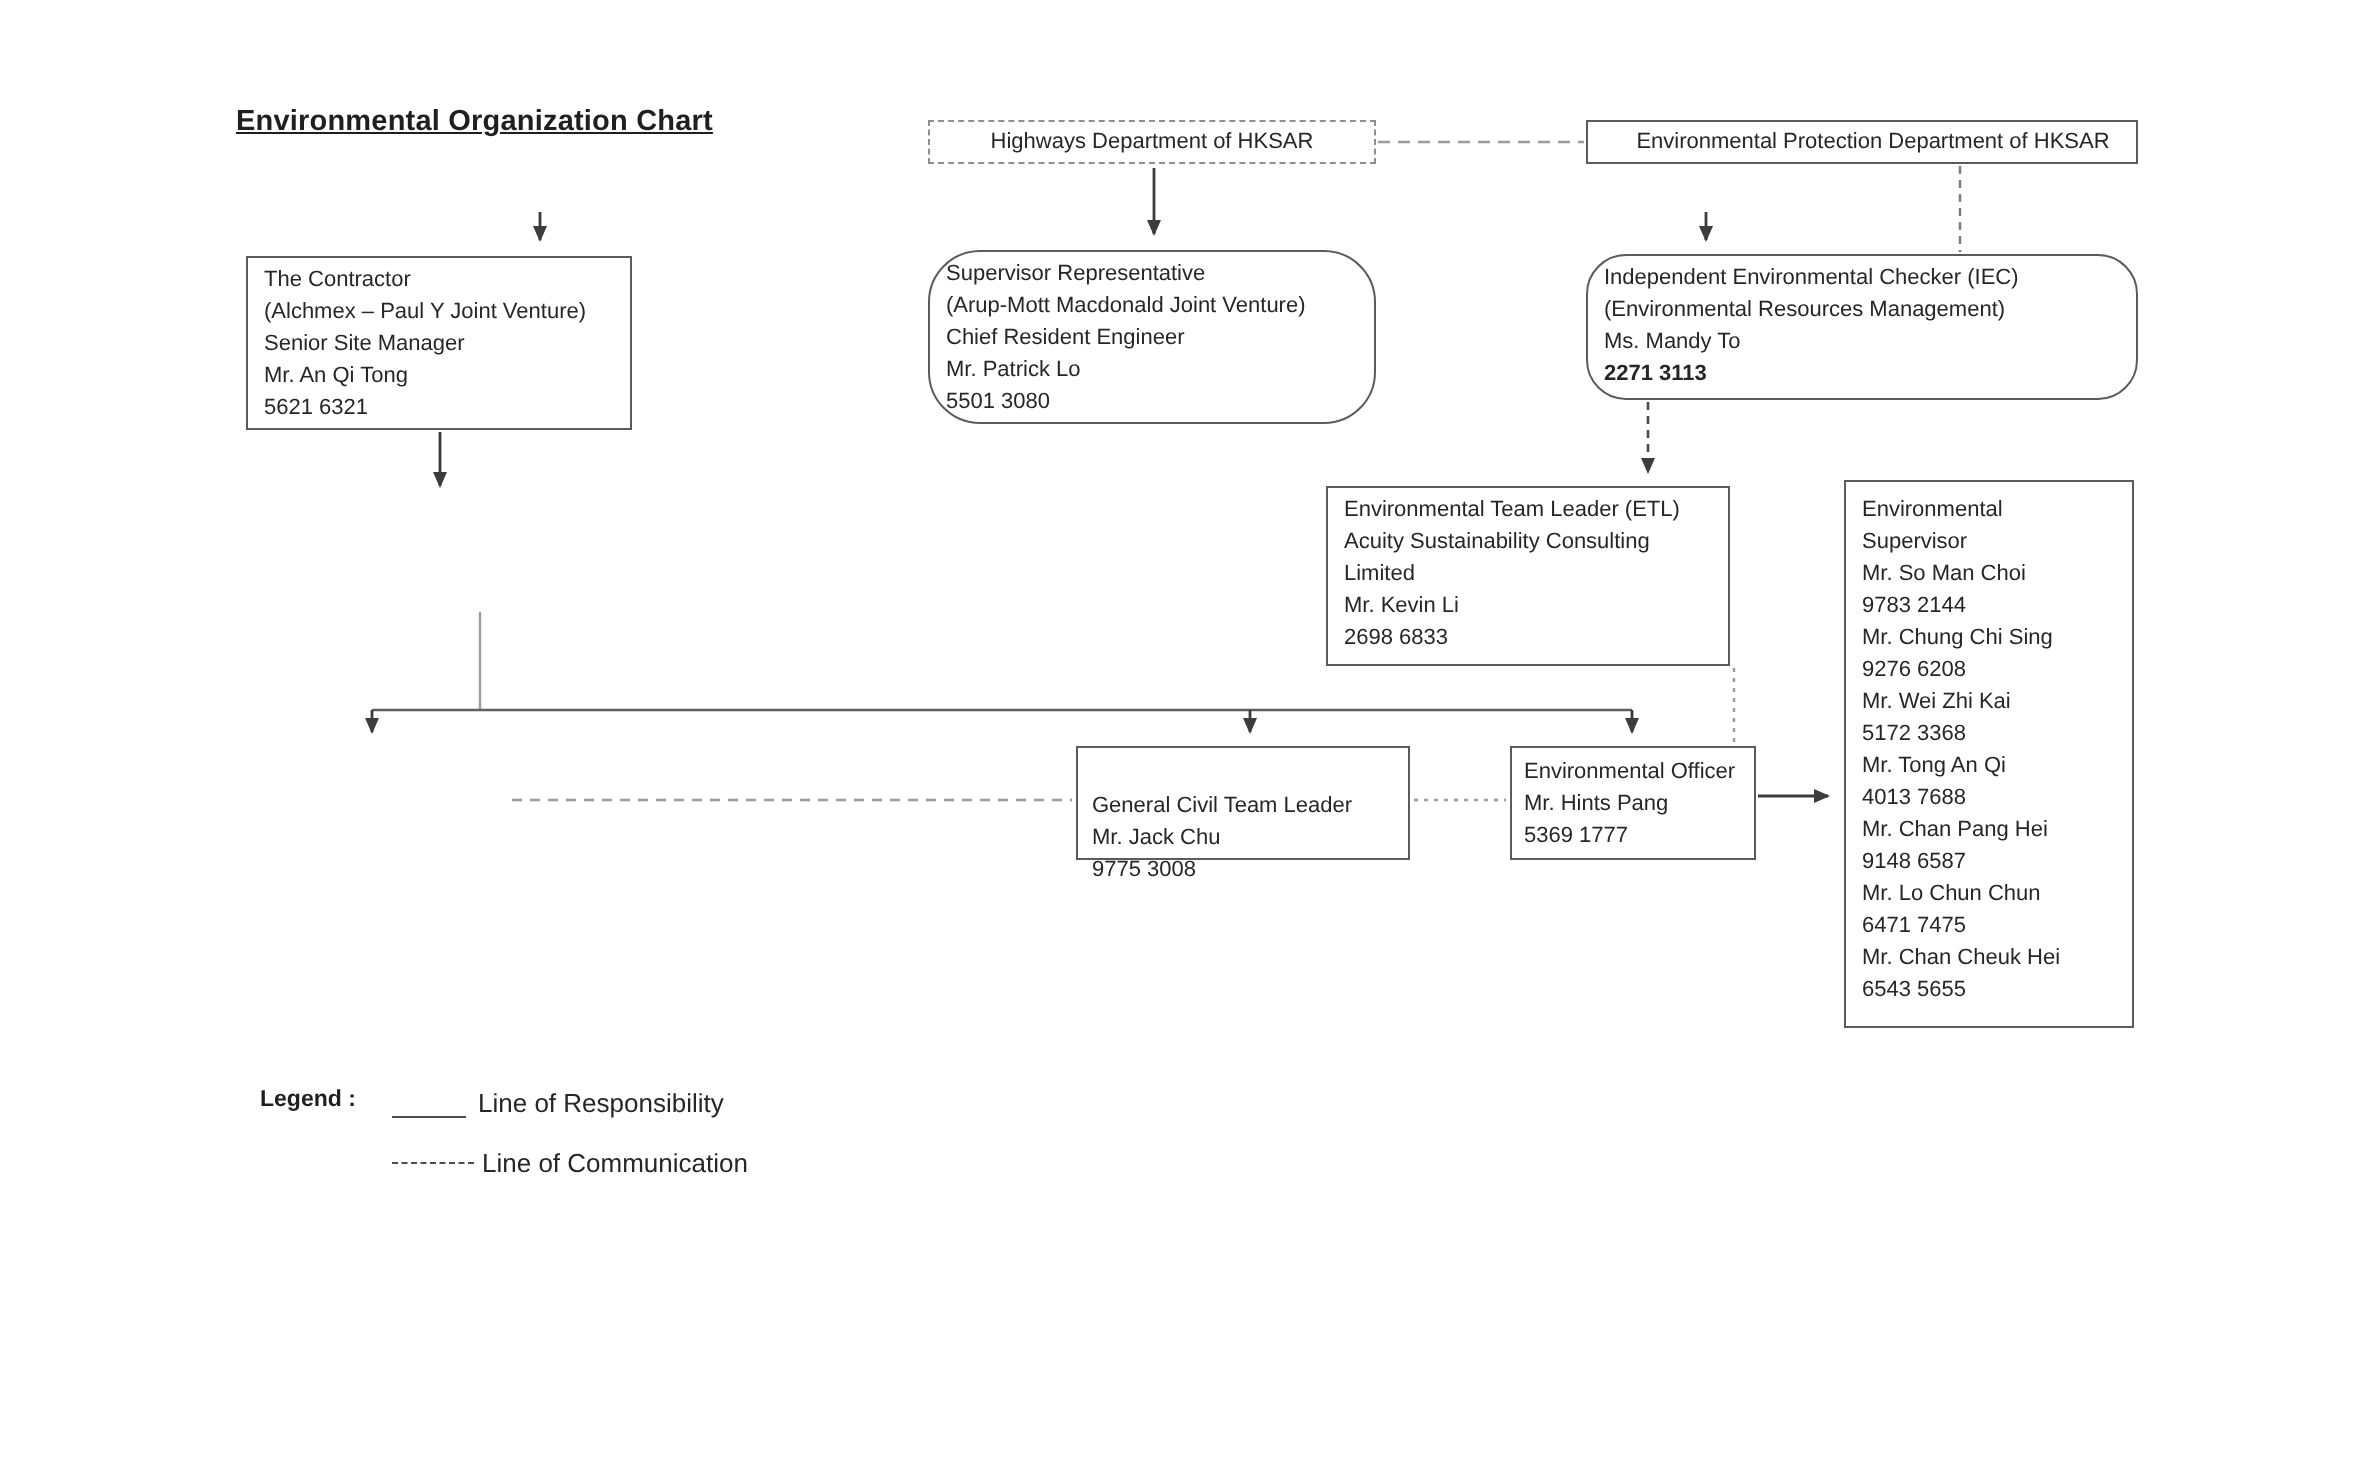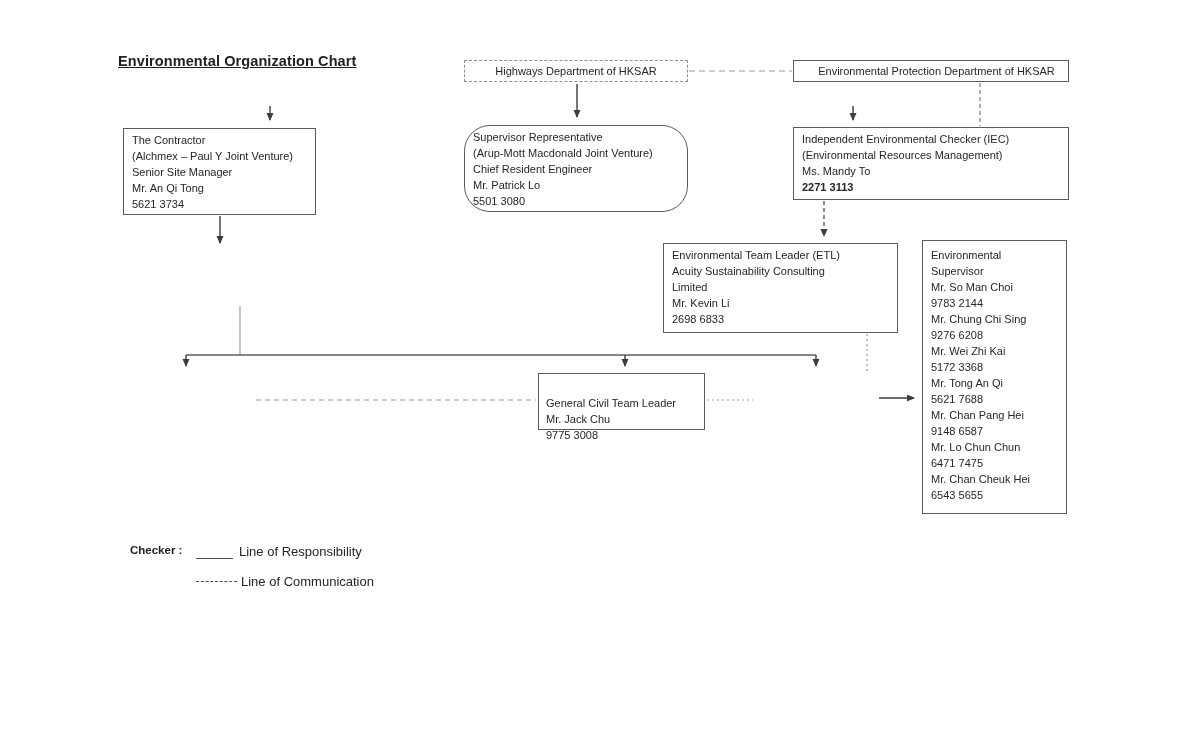--- a/index.html
+++ b/index.html
@@ -80,56 +80,59 @@
 
   <div class="title" style="left:118px;top:53px;">Environmental Organization Chart</div>
 
   <div class="box center dashed" style="left:464px;top:60px;width:224px;height:22px;">Highways Department of HKSAR</div>
   <div class="box center" style="left:793px;top:60px;width:276px;height:22px;padding-left:11px;">Environmental Protection Department of HKSAR</div>
 
   <div class="box" style="left:123px;top:128px;width:193px;height:87px;">The Contractor
 (Alchmex – Paul Y Joint Venture)
 Senior Site Manager
 Mr. An Qi Tong
-5621 3734</div>
+5621 6321</div>
   <div class="box" style="left:464px;top:125px;width:224px;height:87px;border-radius:26px;">Supervisor Representative
 (Arup-Mott Macdonald Joint Venture)
 Chief Resident Engineer
 Mr. Patrick Lo
 5501 3080</div>
-  <div class="box" style="left:793px;top:127px;width:276px;height:73px;"><span>Independent Environmental Checker (IEC)
+  <div class="box" style="left:793px;top:127px;width:276px;height:73px;border-radius:20px;"><span>Independent Environmental Checker (IEC)
 (Environmental Resources Management)
 Ms. Mandy To</span>
 <span class="phone-bold">2271 3113</span></div>
 
-  <div class="box" style="left:663px;top:243px;width:235px;height:90px;">Environmental Team Leader (ETL)
+  <div class="box" style="left:663px;top:243px;width:202px;height:90px;">Environmental Team Leader (ETL)
 Acuity Sustainability Consulting
 Limited
 Mr. Kevin Li
 2698 6833</div>
   <div class="box" style="left:922px;top:240px;width:145px;height:274px;padding-top:6px;">Environmental
 Supervisor
 Mr. So Man Choi
 9783 2144
 Mr. Chung Chi Sing
 9276 6208
 Mr. Wei Zhi Kai
 5172 3368
 Mr. Tong An Qi
-5621 7688
+4013 7688
 Mr. Chan Pang Hei
 9148 6587
 Mr. Lo Chun Chun
 6471 7475
 Mr. Chan Cheuk Hei
 6543 5655</div>
 
   <div class="box" style="left:538px;top:373px;width:167px;height:57px;padding:21px 7px;">General Civil Team Leader
 Mr. Jack Chu
 9775 3008</div>
+  <div class="box" style="left:755px;top:373px;width:123px;height:57px;padding:4px 6px;">Environmental Officer
+Mr. Hints Pang
+5369 1777</div>
 
-  <div class="legend-label" style="left:130px;top:544px;">Checker :</div>
+  <div class="legend-label" style="left:130px;top:544px;">Legend :</div>
   <div class="legend-line-solid" style="left:196px;top:558px;"></div>
   <div class="legend-text" style="left:239px;top:544px;">Line of Responsibility</div>
   <div class="legend-line-dashed" style="left:196px;top:581px;"></div>
   <div class="legend-text" style="left:241px;top:574px;">Line of Communication</div>
 
 </div>
 
 </body></html>

